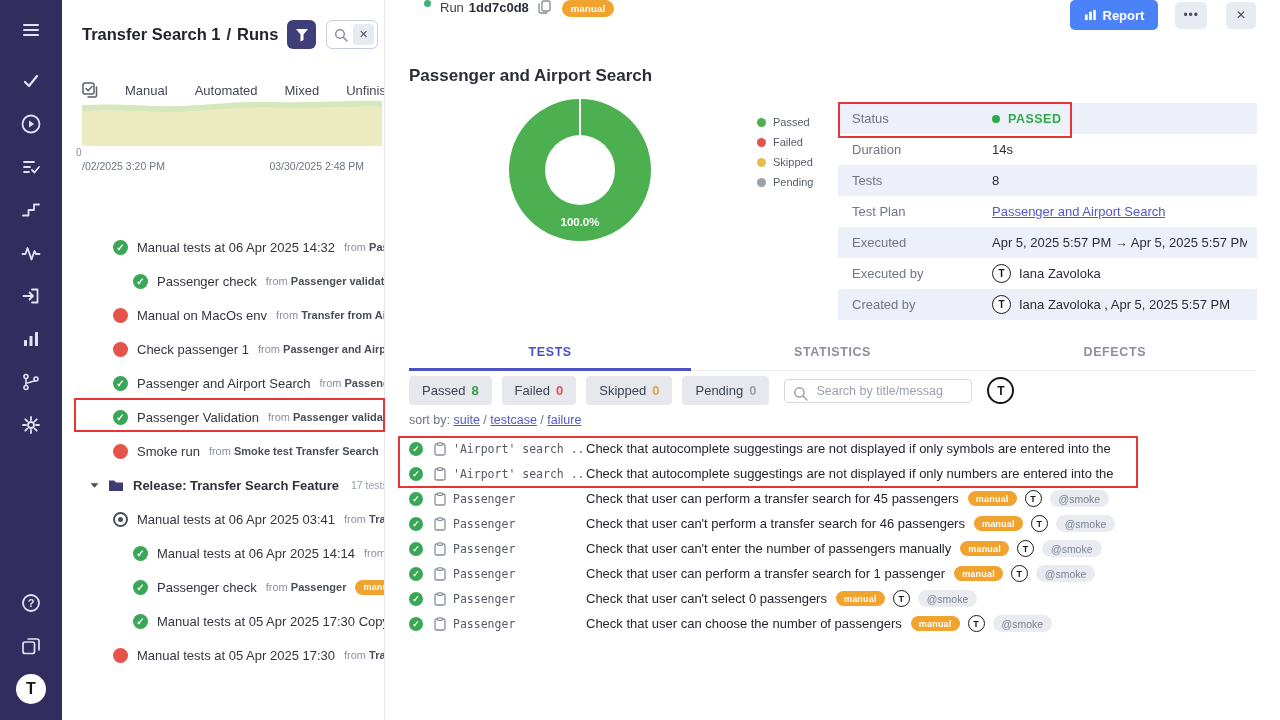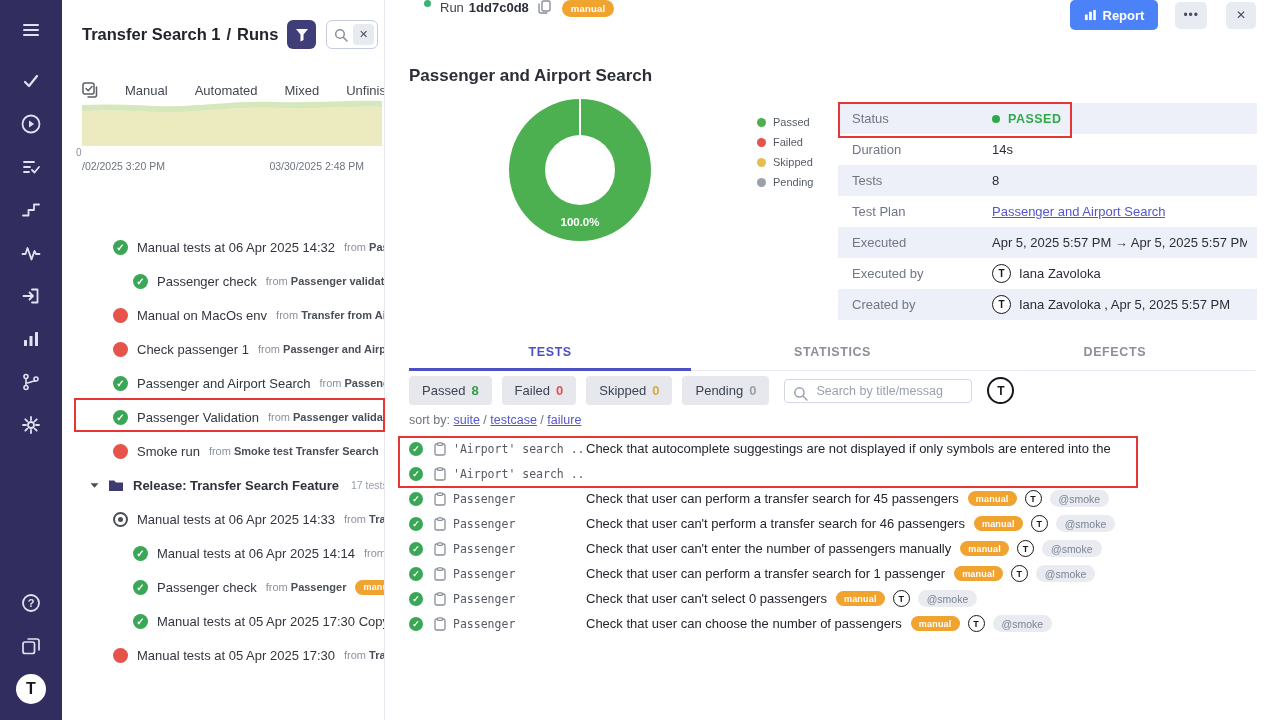--- a/index.html
+++ b/index.html
@@ -339,21 +339,21 @@
               <path d="M1 1.5h5.2l1.8 2H15V12H1z" fill="#3e3a72"></path>
             </svg>
           </span>
           <span class="glabel">Release: Transfer Search Feature</span>
           <span class="gmeta gm1">17 tests</span>
         </div>
         <div class="trow run ind1">
           <span class="st fin">
             <i></i>
           </span>
-          <span class="rlabel">Manual tests at 06 Apr 2025 14:33</span>
+          <span class="rlabel">Manual tests at 06 Apr 2025 03:41</span>
           <span class="rfrom">from <b>Transfer Search</b></span>
         </div>
         <div class="trow run ind2">
           <span class="st pass">✓</span>
           <span class="rlabel">Manual tests at 06 Apr 2025 14:14</span>
           <span class="rfrom">from </span>
         </div>
         <div class="trow run ind2">
           <span class="st pass">✓</span>
           <span class="rlabel">Passenger check</span>
@@ -529,20 +529,21 @@
         </div>
         <div class="test-row">
           <span class="st pass">✓</span>
           <span class="clip">
             <svg width="12" height="14" viewBox="0 0 12 14">
               <rect x="1" y="2" width="10" height="11" rx="1.5" fill="none" stroke="currentColor" stroke-width="1.3"></rect>
               <rect x="3.5" y="0.8" width="5" height="2.6" rx="0.9" fill="#fff" stroke="currentColor" stroke-width="1.2"></rect>
             </svg>
           </span>
           <span class="suite">'Airport' search ...</span>
+          <span class="ttl">Check that autocomplete suggestings are not displayed if only numbers are entered into the</span>
         </div>
         <div class="test-row">
           <span class="st pass">✓</span>
           <span class="clip">
             <svg width="12" height="14" viewBox="0 0 12 14">
               <rect x="1" y="2" width="10" height="11" rx="1.5" fill="none" stroke="currentColor" stroke-width="1.3"></rect>
               <rect x="3.5" y="0.8" width="5" height="2.6" rx="0.9" fill="#fff" stroke="currentColor" stroke-width="1.2"></rect>
             </svg>
           </span>
           <span class="suite">Passenger</span>

